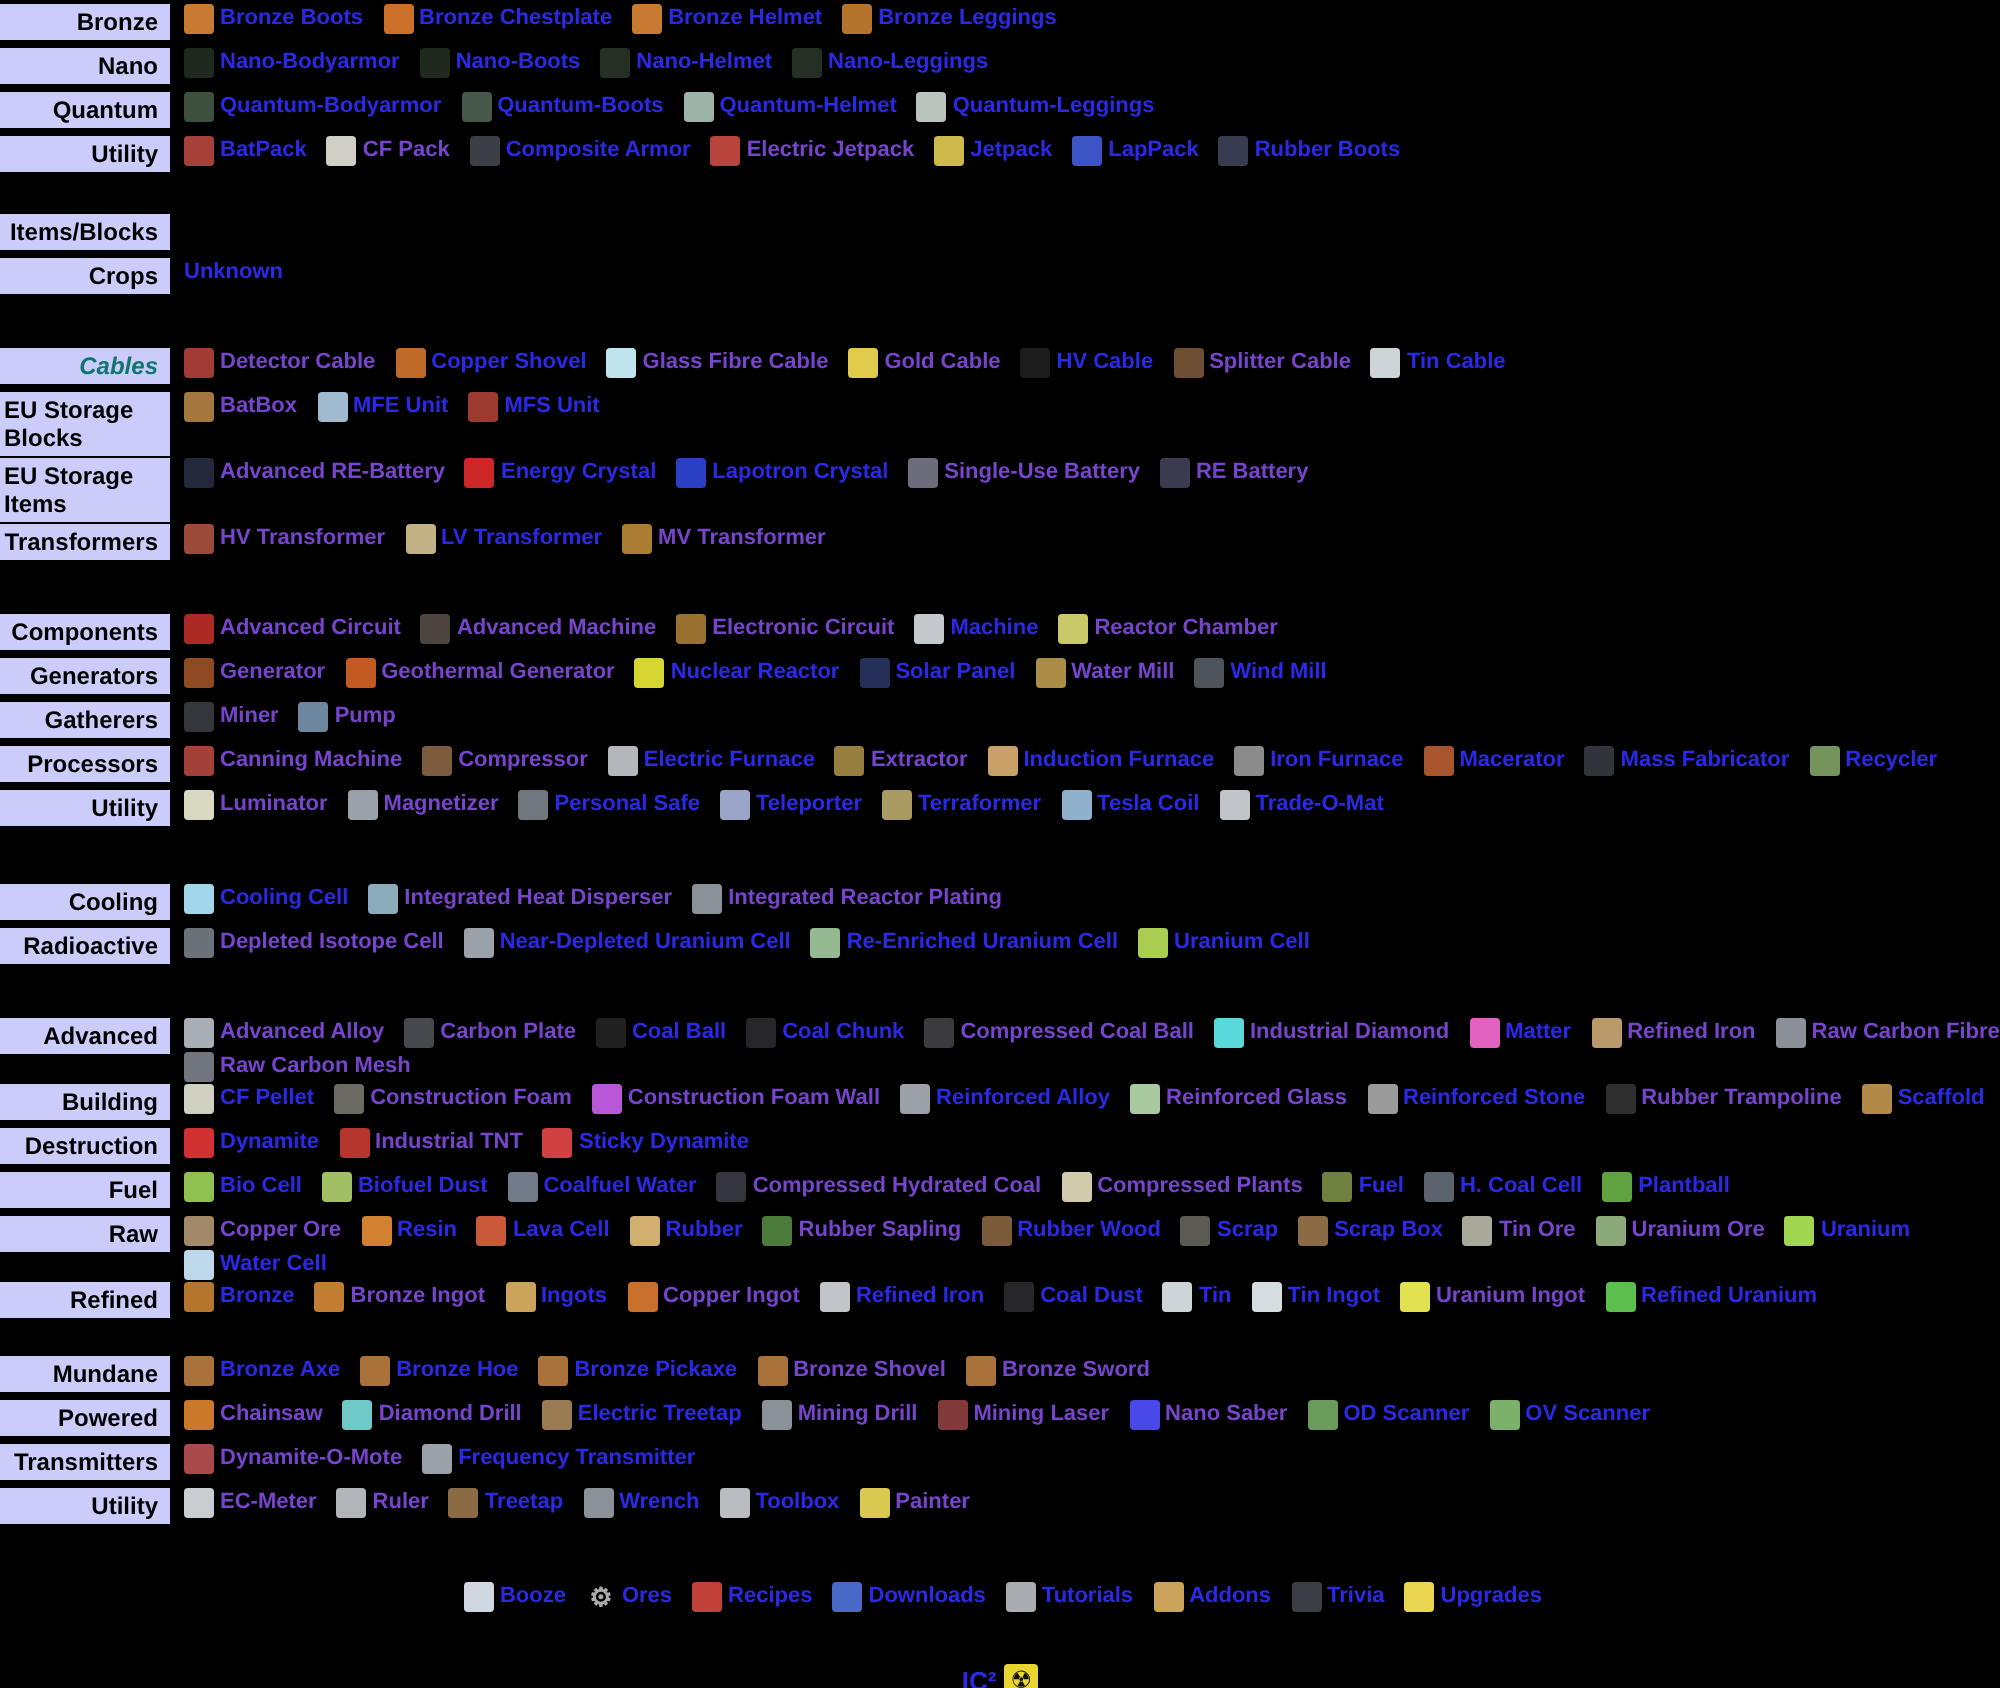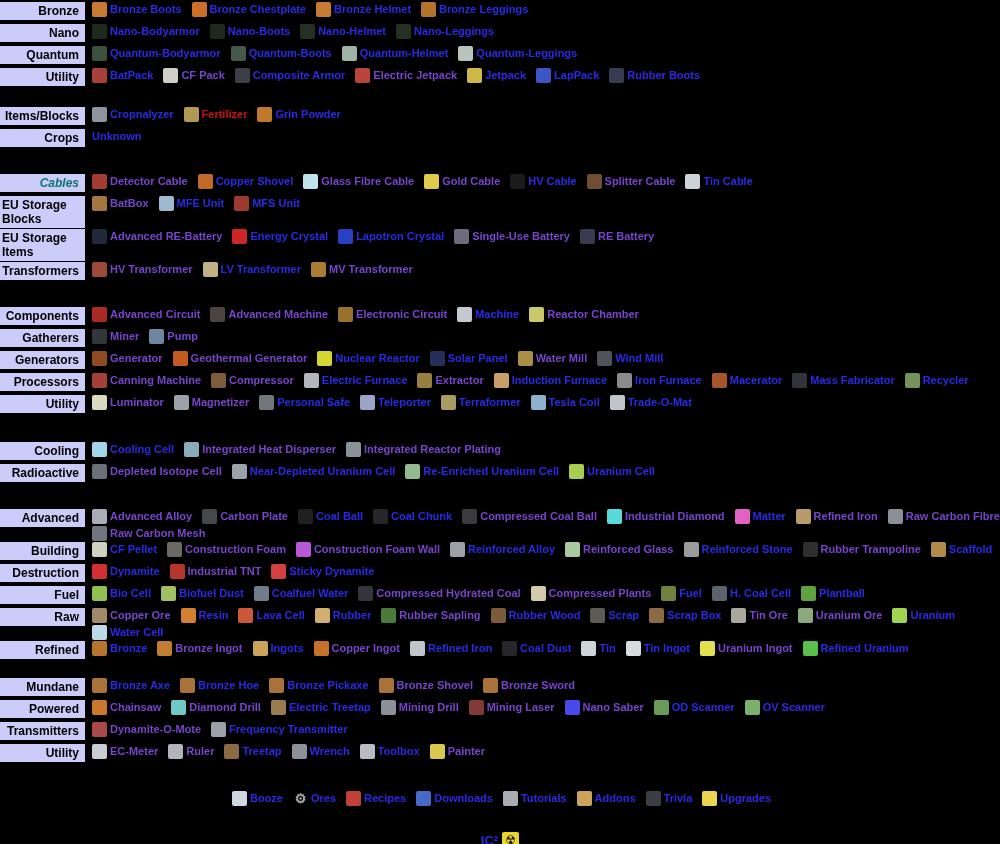--- a/index.html
+++ b/index.html
@@ -145,34 +145,20 @@
           <a href="#" class="item b">
             <span class="icon" style="background: rgb(56, 60, 80);"></span>
             <span>Rubber Boots</span>
           </a>
         </div>
       </div>
     </div>
     <div class="section" style="margin-top: 18px;">
       <div class="row">
         <div class="rowlabel">Items/Blocks</div>
-        <div class="rowcontent">
-          <a href="#" class="item b">
-            <span class="icon" style="background: rgb(143, 149, 158);"></span>
-            <span>Cropnalyzer</span>
-          </a>
-          <a href="#" class="item r">
-            <span class="icon" style="background: rgb(176, 154, 82);"></span>
-            <span>Fertilizer</span>
-          </a>
-          <a href="#" class="item b">
-            <span class="icon" style="background: rgb(192, 120, 44);"></span>
-            <span>Grin Powder</span>
-          </a>
-        </div>
       </div>
       <div class="row">
         <div class="rowlabel">Crops</div>
         <div class="rowcontent">
           <a href="#" class="item b">
             <span>Unknown</span>
           </a>
         </div>
       </div>
     </div>
@@ -290,58 +276,58 @@
             <span class="icon" style="background: rgb(197, 201, 205);"></span>
             <span>Machine</span>
           </a>
           <a href="#" class="item v">
             <span class="icon" style="background: rgb(201, 201, 106);"></span>
             <span>Reactor Chamber</span>
           </a>
         </div>
       </div>
       <div class="row">
+        <div class="rowlabel">Generators</div>
+        <div class="rowcontent">
+          <a href="#" class="item v">
+            <span class="icon" style="background: rgb(143, 74, 34);"></span>
+            <span>Generator</span>
+          </a>
+          <a href="#" class="item v">
+            <span class="icon" style="background: rgb(194, 90, 34);"></span>
+            <span>Geothermal Generator</span>
+          </a>
+          <a href="#" class="item b">
+            <span class="icon" style="background: rgb(214, 214, 51);"></span>
+            <span>Nuclear Reactor</span>
+          </a>
+          <a href="#" class="item b">
+            <span class="icon" style="background: rgb(36, 48, 88);"></span>
+            <span>Solar Panel</span>
+          </a>
+          <a href="#" class="item v">
+            <span class="icon" style="background: rgb(171, 141, 70);"></span>
+            <span>Water Mill</span>
+          </a>
+          <a href="#" class="item b">
+            <span class="icon" style="background: rgb(78, 84, 90);"></span>
+            <span>Wind Mill</span>
+          </a>
+        </div>
+      </div>
+      <div class="row">
         <div class="rowlabel">Gatherers</div>
         <div class="rowcontent">
           <a href="#" class="item v">
             <span class="icon" style="background: rgb(51, 55, 60);"></span>
             <span>Miner</span>
           </a>
           <a href="#" class="item v">
             <span class="icon" style="background: rgb(109, 135, 161);"></span>
             <span>Pump</span>
-          </a>
-        </div>
-      </div>
-      <div class="row">
-        <div class="rowlabel">Generators</div>
-        <div class="rowcontent">
-          <a href="#" class="item v">
-            <span class="icon" style="background: rgb(143, 74, 34);"></span>
-            <span>Generator</span>
-          </a>
-          <a href="#" class="item v">
-            <span class="icon" style="background: rgb(194, 90, 34);"></span>
-            <span>Geothermal Generator</span>
-          </a>
-          <a href="#" class="item b">
-            <span class="icon" style="background: rgb(214, 214, 51);"></span>
-            <span>Nuclear Reactor</span>
-          </a>
-          <a href="#" class="item b">
-            <span class="icon" style="background: rgb(36, 48, 88);"></span>
-            <span>Solar Panel</span>
-          </a>
-          <a href="#" class="item v">
-            <span class="icon" style="background: rgb(171, 141, 70);"></span>
-            <span>Water Mill</span>
-          </a>
-          <a href="#" class="item b">
-            <span class="icon" style="background: rgb(78, 84, 90);"></span>
-            <span>Wind Mill</span>
           </a>
         </div>
       </div>
       <div class="row">
         <div class="rowlabel">Processors</div>
         <div class="rowcontent">
           <a href="#" class="item v">
             <span class="icon" style="background: rgb(163, 64, 56);"></span>
             <span>Canning Machine</span>
           </a>

